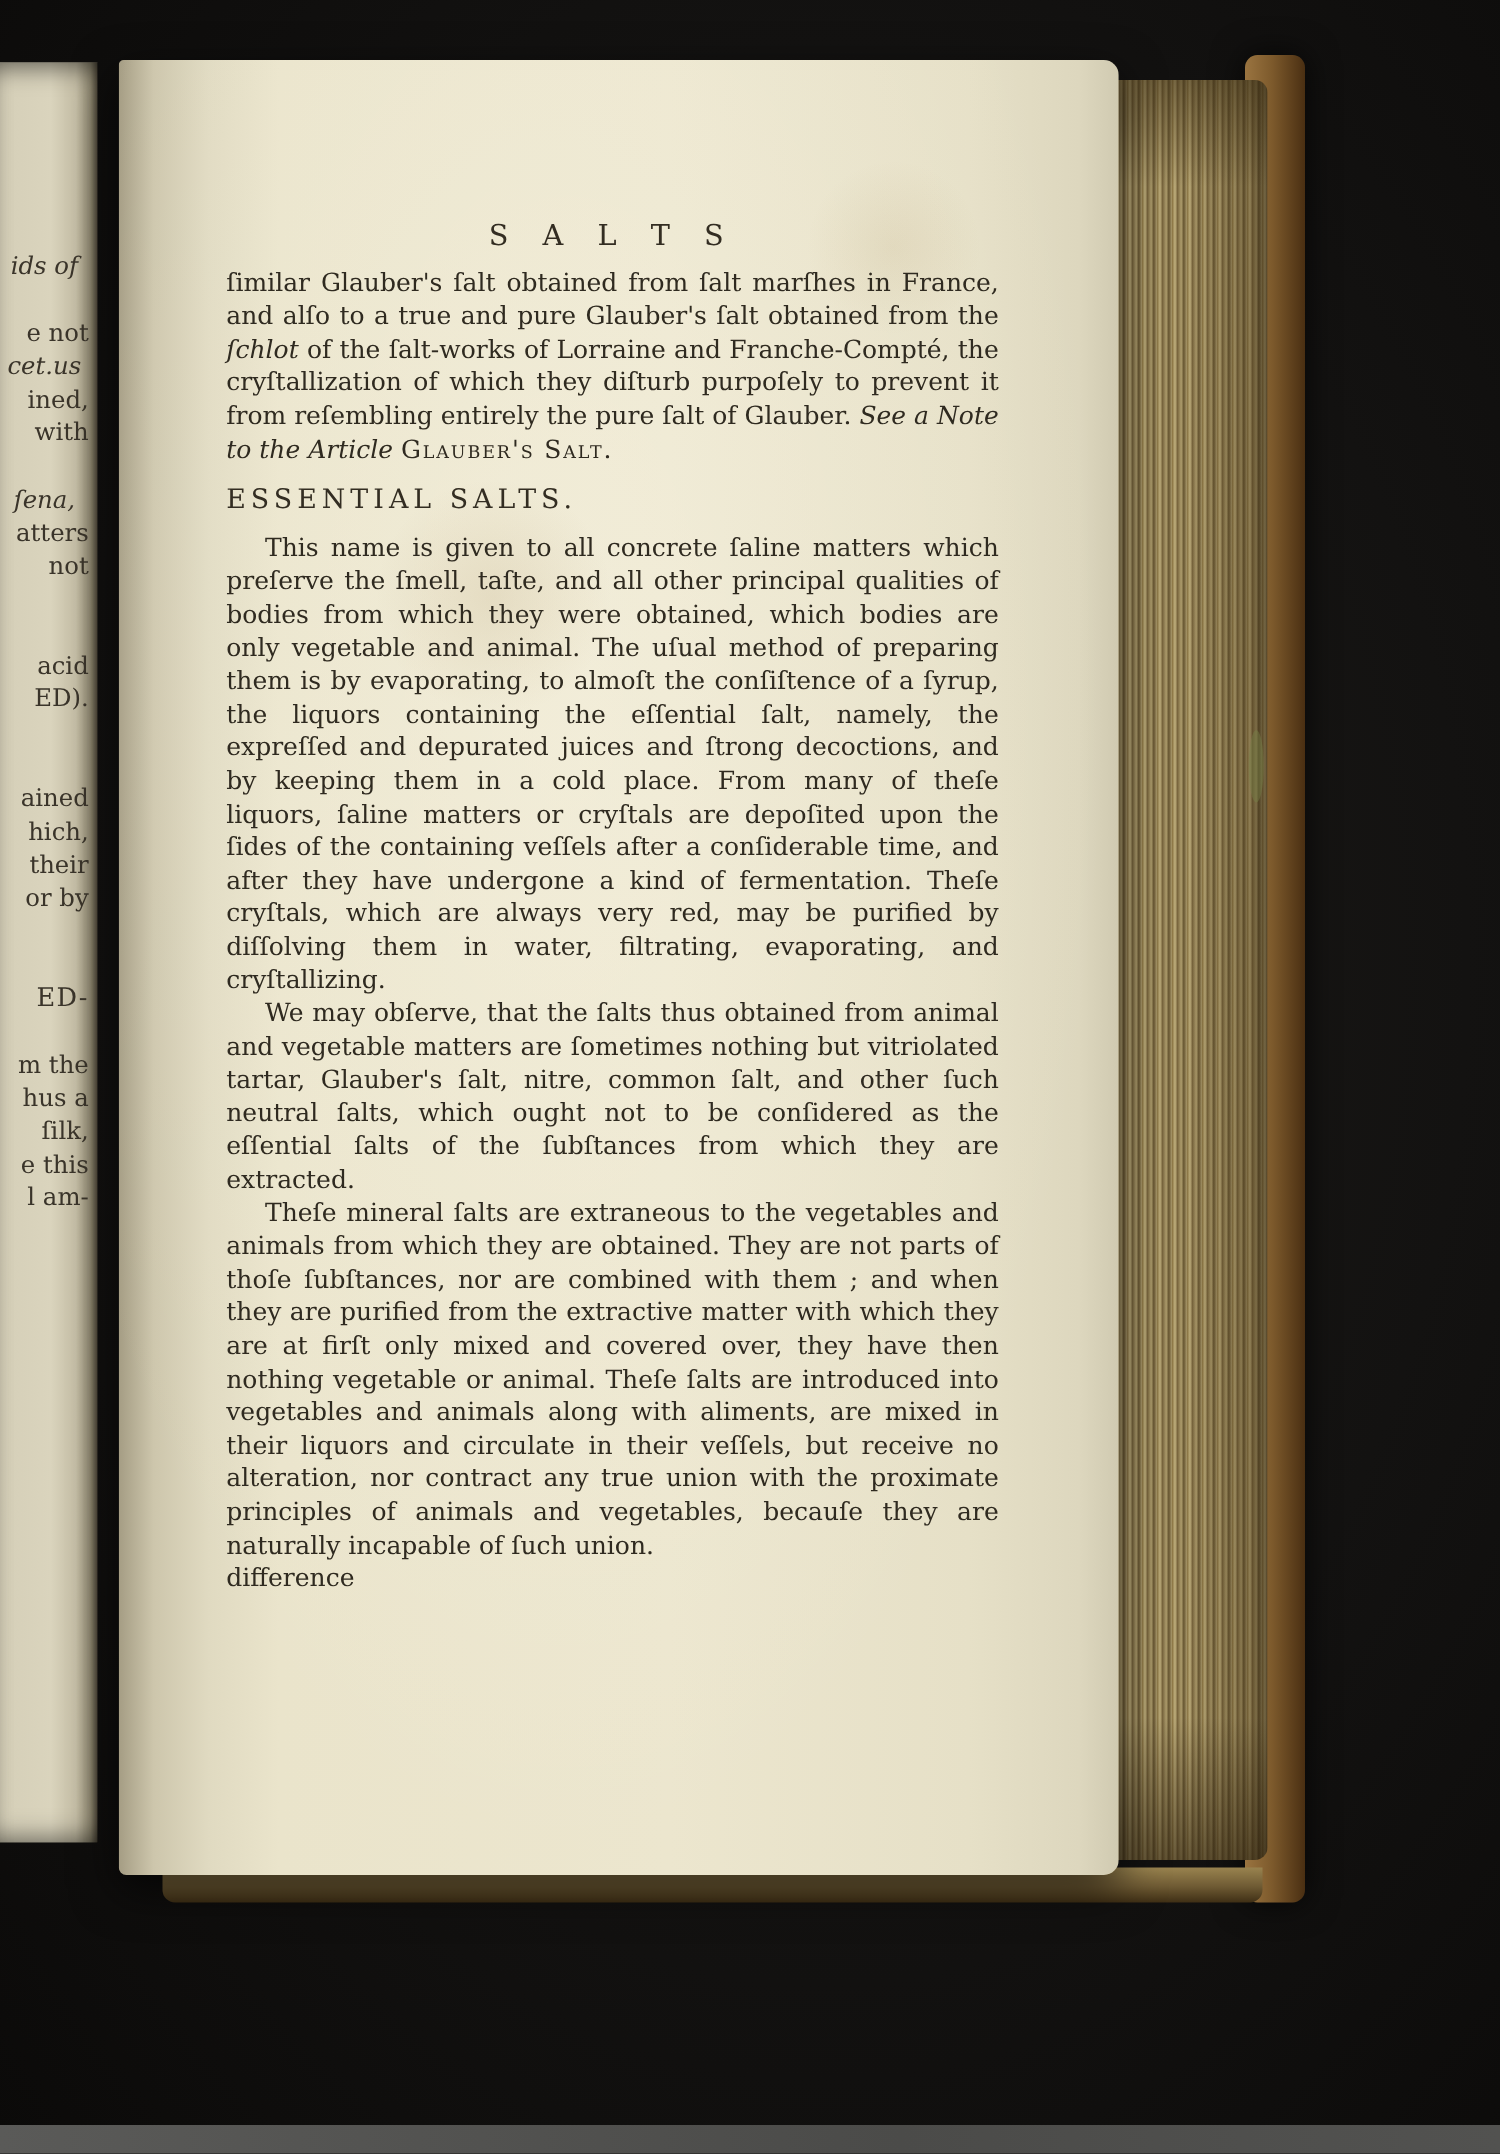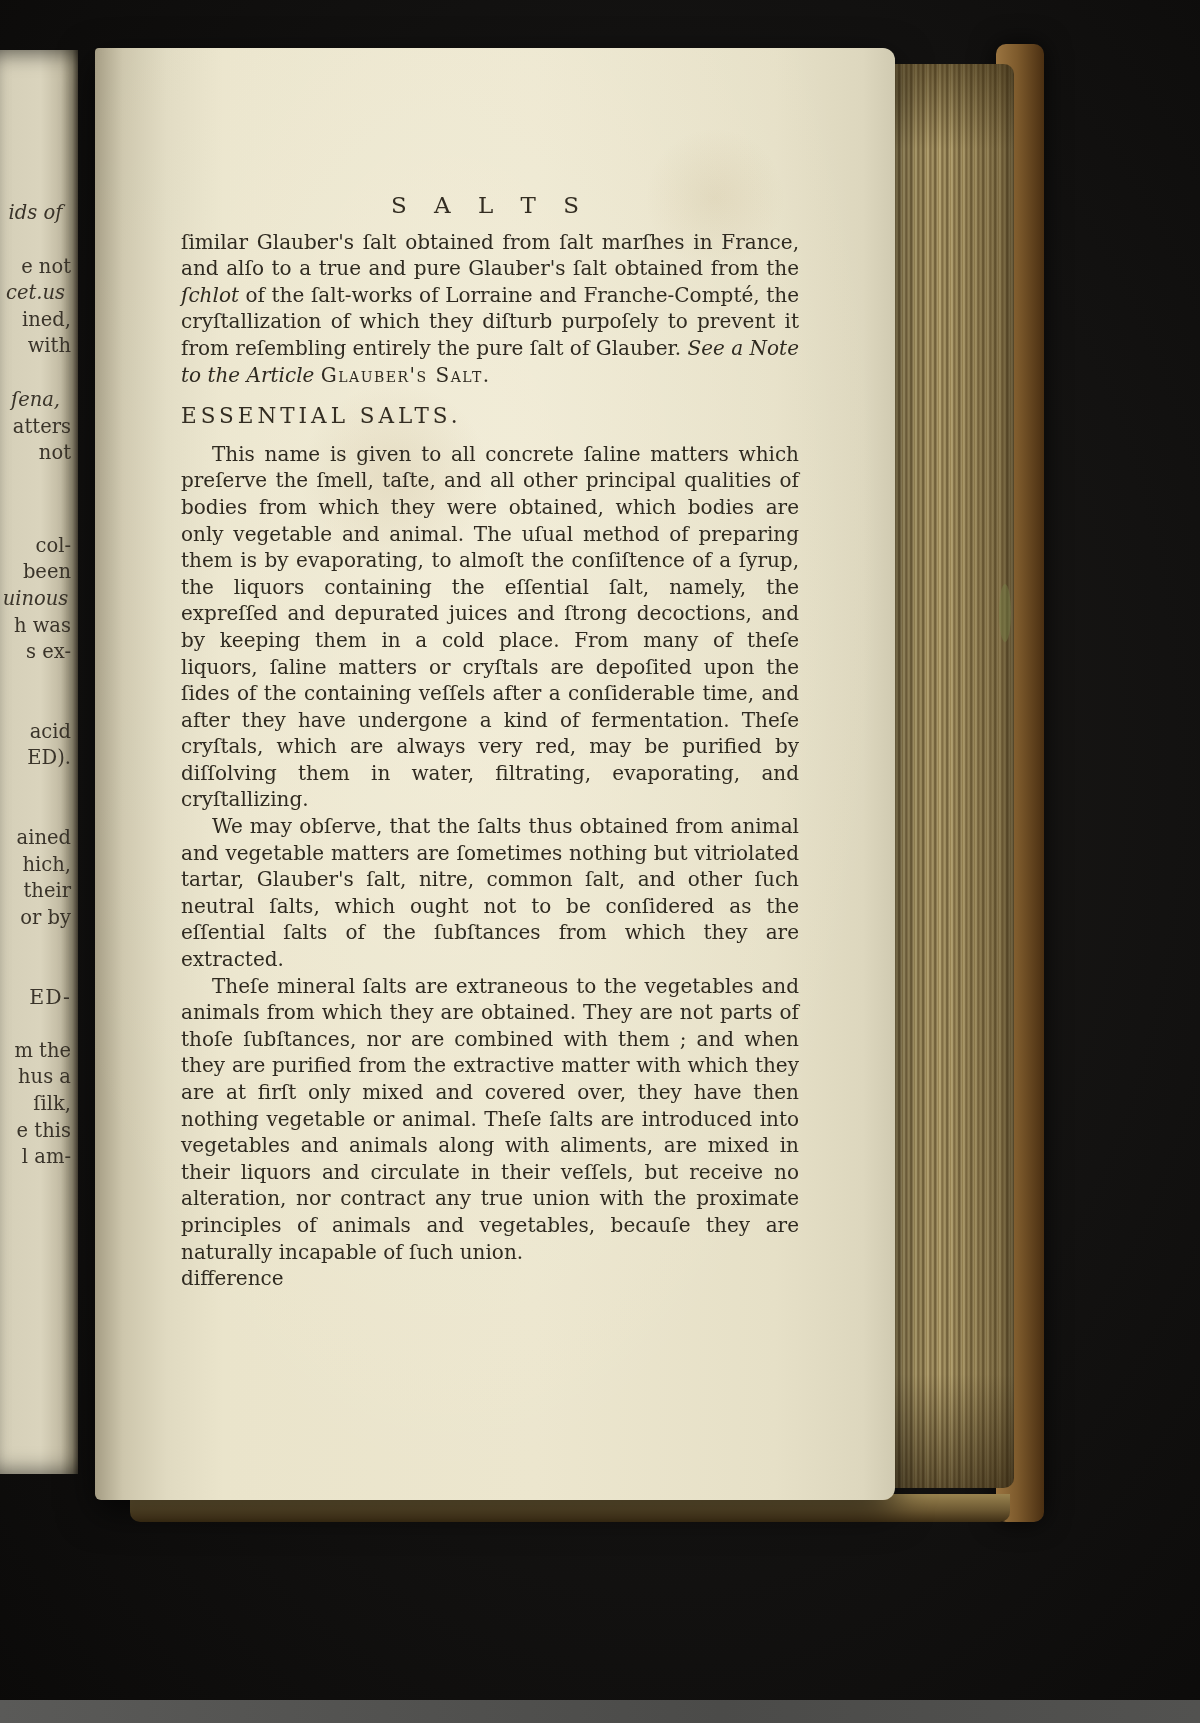--- a/index.html
+++ b/index.html
@@ -65,21 +65,21 @@
     background:
       radial-gradient(circle at 300px 430px, rgba(146,110,50,.12), rgba(146,110,50,0) 95px),
       radial-gradient(circle at 620px 150px, rgba(146,110,50,.09), rgba(146,110,50,0) 70px),
       radial-gradient(ellipse at 45% 35%, rgba(255,252,240,.32), rgba(255,252,240,0) 70%),
       linear-gradient(90deg,#a59d84 0%,#cdc6ac 3.5%,#e0dac1 9%,#eae4cb 16%,#ece6ce 55%,#e6e0c7 85%,#ddd7be 96%,#d0cab1 100%);
     box-shadow:0 12px 36px rgba(0,0,0,.65);
   }
   .page-inner{
     position:absolute; left:86px; top:0; width:618px; height:100%;
     padding-top:128px;
-    color:#2f2a20; font-size:20px; line-height:26.6px; text-align:justify;margin-top:16px;
+    color:#2f2a20; font-size:20px; line-height:26.6px; text-align:justify;
   }
   .running-head{
     text-align:center; font-size:23px; letter-spacing:10px;
     color:#332d22; margin-bottom:10px;
   }
   .sec-heading{
     font-size:21.5px; letter-spacing:4px;
     color:#332d22; margin:15px 0 11px 0;
   }
   .para{ margin:0; }
@@ -104,27 +104,20 @@
       <div class="frag-block mt-sm">
           <div>e not</div>
           <div class="it">cet.us</div>
           <div>ined,</div>
           <div>with</div>
         </div>
       <div class="frag-block mt-sm">
           <div class="it">ſena,</div>
           <div>atters</div>
           <div>not</div>
-        </div>
-      <div class="frag-block mt-lg">
-          <div>col-</div>
-          <div>been</div>
-          <div class="it">uinous</div>
-          <div>h was</div>
-          <div>s ex-</div>
         </div>
       <div class="frag-block mt-md">
           <div>acid</div>
           <div>ED).</div>
         </div>
       <div class="frag-block mt-md">
           <div>ained</div>
           <div>hich,</div>
           <div>their</div>
           <div>or by</div>

